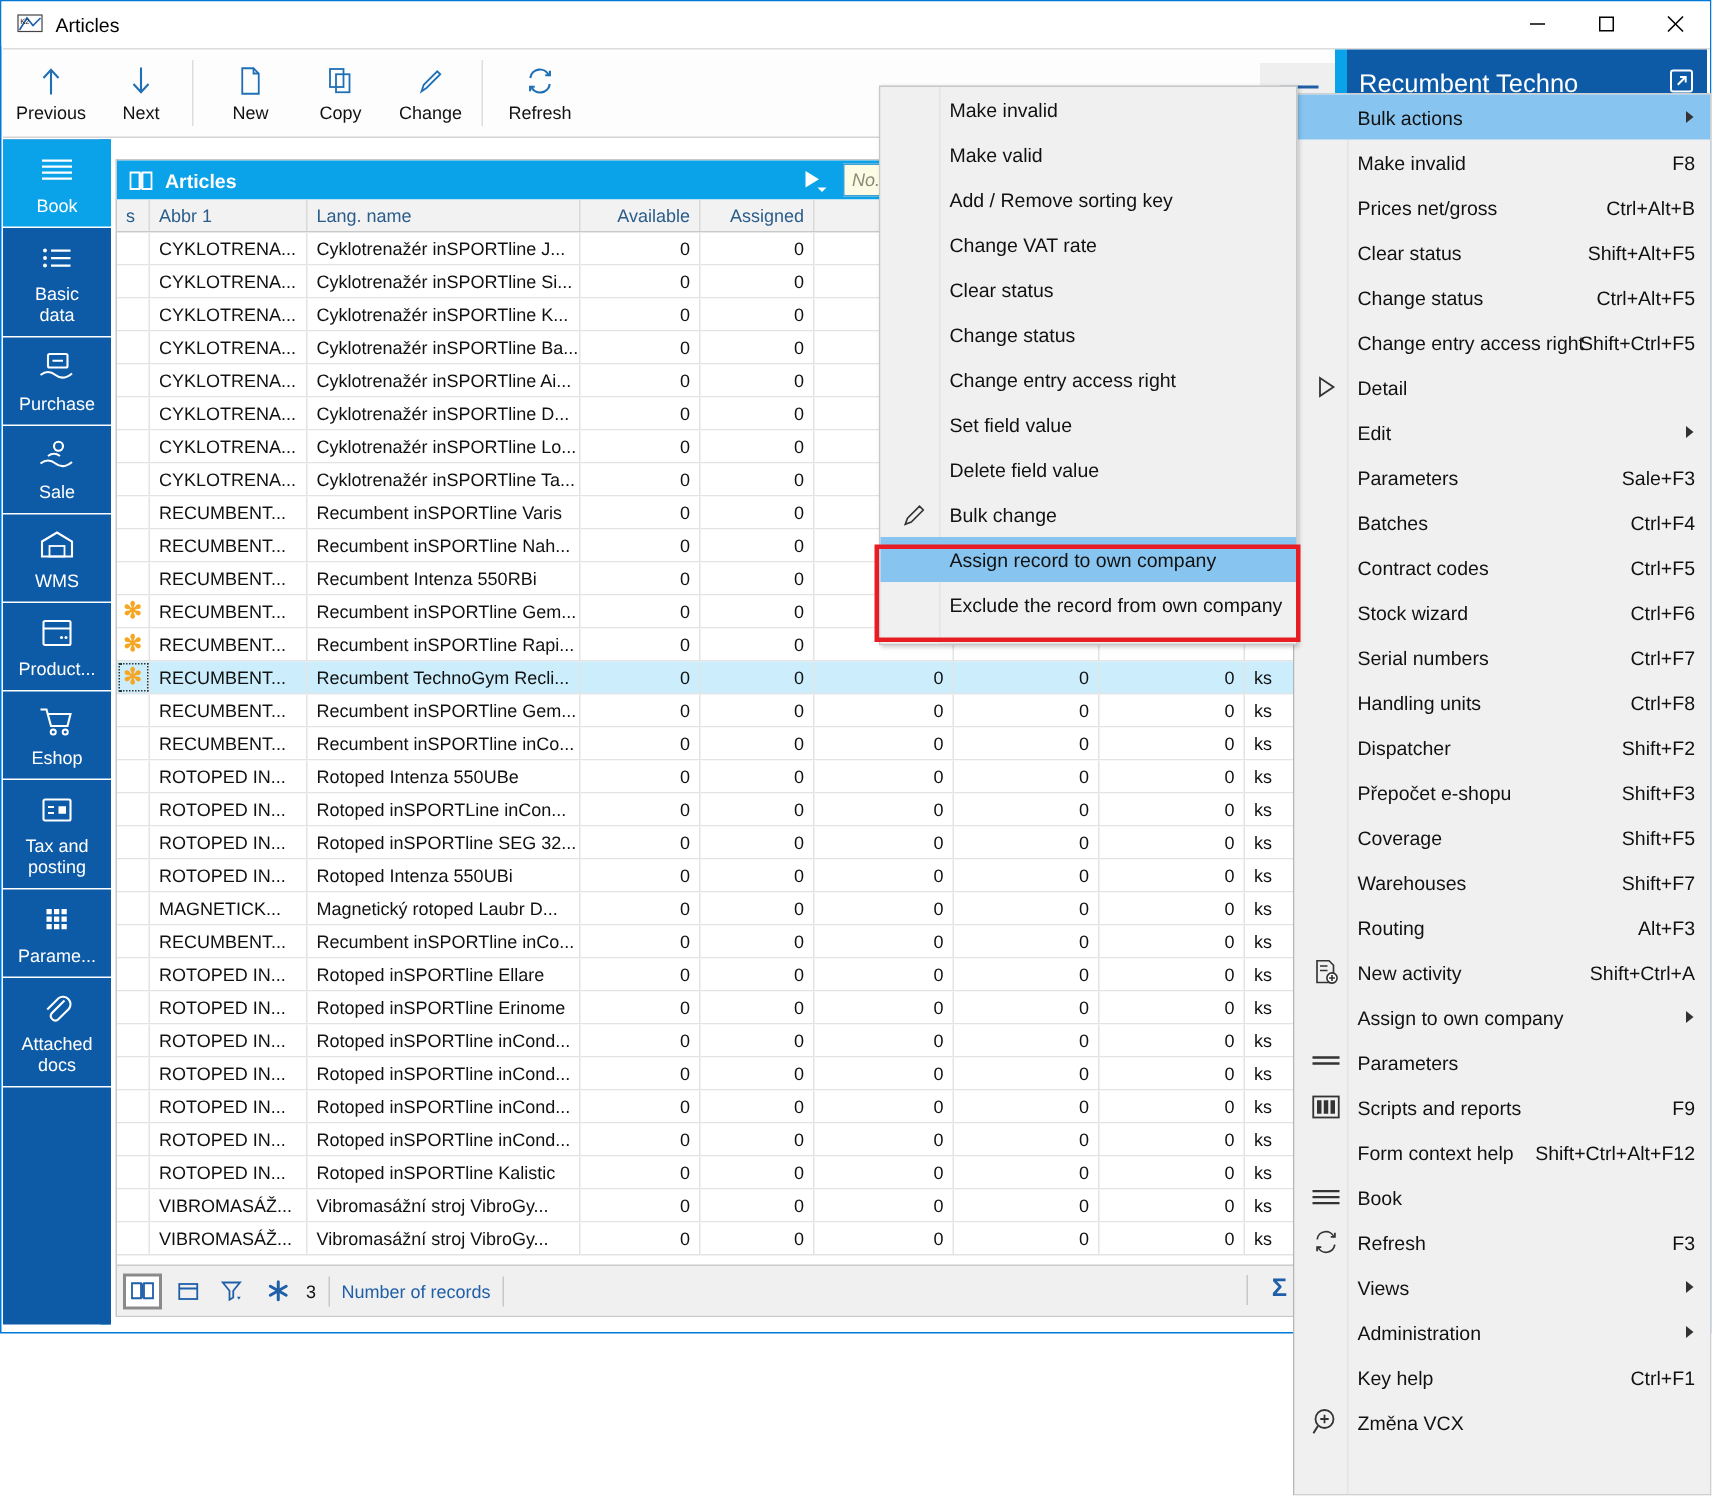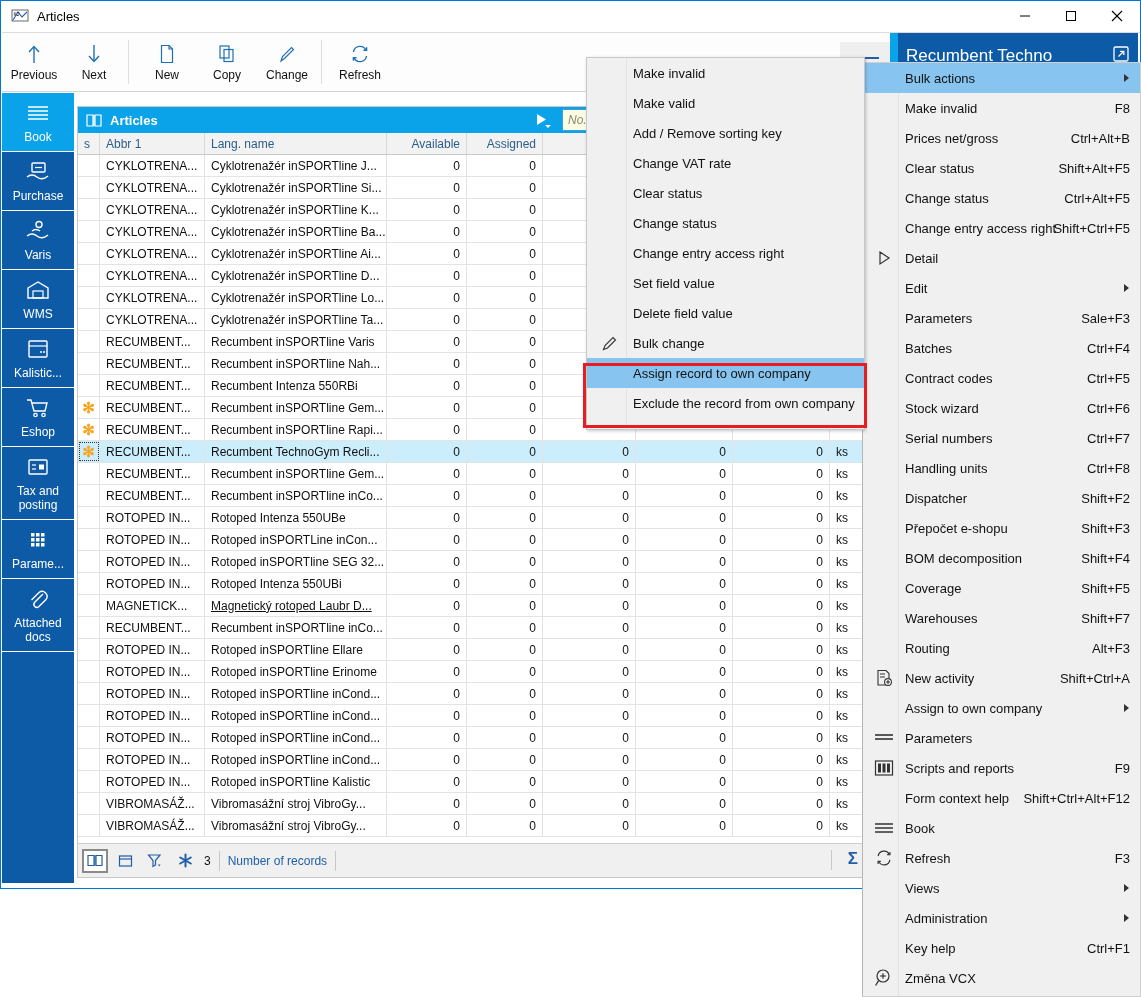--- a/index.html
+++ b/index.html
@@ -399,41 +399,55 @@
           <svg width="26" height="20" viewBox="0 0 26 20">
               <line x1="3" y1="4" x2="23" y2="4" stroke="#fff" stroke-width="1.5"></line>
               <line x1="3" y1="8" x2="23" y2="8" stroke="#fff" stroke-width="1.5"></line>
               <line x1="3" y1="12" x2="23" y2="12" stroke="#fff" stroke-width="1.5"></line>
               <line x1="3" y1="16" x2="23" y2="16" stroke="#fff" stroke-width="1.5"></line>
             </svg>
         </span>
         <span class="sb-label">Book</span>
       </div>
 
+      <div class="sb-item">
+        <span class="sb-icon">
+          <svg width="26" height="20" viewBox="0 0 26 20">
+              <circle cx="5" cy="5" r="1.3" fill="#fff"></circle>
+              <circle cx="5" cy="10" r="1.3" fill="#fff"></circle>
+              <circle cx="5" cy="15" r="1.3" fill="#fff"></circle>
+              <line x1="9" y1="5" x2="22" y2="5" stroke="#fff" stroke-width="1.5"></line>
+              <line x1="9" y1="10" x2="22" y2="10" stroke="#fff" stroke-width="1.5"></line>
+              <line x1="9" y1="15" x2="22" y2="15" stroke="#fff" stroke-width="1.5"></line>
+            </svg>
+        </span>
+        <span class="sb-label">Basic
+data</span>
+      </div>
 
       <div class="sb-item">
         <span class="sb-icon">
           <svg width="30" height="22" viewBox="0 0 30 22">
               <rect x="9" y="2" width="13" height="9" rx="1" fill="none" stroke="#fff" stroke-width="1.4"></rect>
               <line x1="12" y1="6.5" x2="19" y2="6.5" stroke="#fff" stroke-width="1.2"></line>
               <path d="M4 16 q5 -4 10 0 q5 4 11 -1" fill="none" stroke="#fff" stroke-width="1.4"></path>
             </svg>
         </span>
         <span class="sb-label">Purchase</span>
       </div>
 
       <div class="sb-item">
         <span class="sb-icon">
           <svg width="30" height="22" viewBox="0 0 30 22">
               <circle cx="16" cy="4.5" r="3" fill="none" stroke="#fff" stroke-width="1.4"></circle>
               <path d="M9 11 q4 -3 8 0" fill="none" stroke="#fff" stroke-width="1.4"></path>
               <path d="M4 16 q5 -4 10 0 q5 4 11 -1" fill="none" stroke="#fff" stroke-width="1.4"></path>
             </svg>
         </span>
-        <span class="sb-label">Varis</span>
+        <span class="sb-label">Sale</span>
       </div>
 
       <div class="sb-item">
         <span class="sb-icon">
           <svg width="26" height="22" viewBox="0 0 26 22">
               <path d="M3 9 L13 3 L23 9 V19 H3 Z" fill="none" stroke="#fff" stroke-width="1.4"></path>
               <rect x="8" y="12" width="10" height="7" fill="none" stroke="#fff" stroke-width="1.2"></rect>
             </svg>
         </span>
         <span class="sb-label">WMS</span>
@@ -441,21 +455,21 @@
 
       <div class="sb-item">
         <span class="sb-icon">
           <svg width="26" height="22" viewBox="0 0 26 22">
               <rect x="4" y="3" width="18" height="16" rx="1" fill="none" stroke="#fff" stroke-width="1.4"></rect>
               <line x1="4" y1="8" x2="22" y2="8" stroke="#fff" stroke-width="1.2"></line>
               <circle cx="16" cy="14" r="1" fill="#fff"></circle>
               <circle cx="19" cy="14" r="1" fill="#fff"></circle>
             </svg>
         </span>
-        <span class="sb-label">Kalistic...</span>
+        <span class="sb-label">Product...</span>
       </div>
 
       <div class="sb-item">
         <span class="sb-icon">
           <svg width="28" height="22" viewBox="0 0 28 22">
               <path d="M3 3 H7 L10 14 H21 L23 6 H8" fill="none" stroke="#fff" stroke-width="1.4"></path>
               <circle cx="11.5" cy="18" r="1.7" fill="none" stroke="#fff" stroke-width="1.3"></circle>
               <circle cx="19.5" cy="18" r="1.7" fill="none" stroke="#fff" stroke-width="1.3"></circle>
             </svg>
         </span>
@@ -760,21 +774,21 @@
             <div class="cell num" style="width: 80px;">0</div>
             <div class="cell num" style="width: 76px;">0</div>
             <div class="cell num" style="width: 93px;">0</div>
             <div class="cell num" style="width: 97px;">0</div>
             <div class="cell num" style="width: 97px;">0</div>
             <div class="cell" style="width: 34px;">ks</div>
           </div>
           <div class="row">
             <div class="cell flag" style="width: 22px;"></div>
             <div class="cell" style="width: 105px;">MAGNETICK...</div>
-            <div class="cell" style="width: 182px; text-decoration: underline;">Magnetický rotoped Laubr D...</div>
+            <div class="cell" style="width: 182px;">Magnetický rotoped Laubr D...</div>
             <div class="cell num" style="width: 80px;">0</div>
             <div class="cell num" style="width: 76px;">0</div>
             <div class="cell num" style="width: 93px;">0</div>
             <div class="cell num" style="width: 97px;">0</div>
             <div class="cell num" style="width: 97px;">0</div>
             <div class="cell" style="width: 34px;">ks</div>
           </div>
           <div class="row">
             <div class="cell flag" style="width: 22px;"></div>
             <div class="cell" style="width: 105px;">RECUMBENT...</div>
@@ -1011,24 +1025,20 @@
         </div>
         <div class="mi">
           <span class="mi-label">Dispatcher</span>
           <span class="mi-accel">Shift+F2</span>
         </div>
         <div class="mi">
           <span class="mi-label">Přepočet e-shopu</span>
           <span class="mi-accel">Shift+F3</span>
         </div>
         <div class="mi">
-          <span class="mi-label">BOM decomposition</span>
-          <span class="mi-accel">Shift+F4</span>
-        </div>
-        <div class="mi">
           <span class="mi-label">Coverage</span>
           <span class="mi-accel">Shift+F5</span>
         </div>
         <div class="mi">
           <span class="mi-label">Warehouses</span>
           <span class="mi-accel">Shift+F7</span>
         </div>
         <div class="mi">
           <span class="mi-label">Routing</span>
           <span class="mi-accel">Alt+F3</span>

